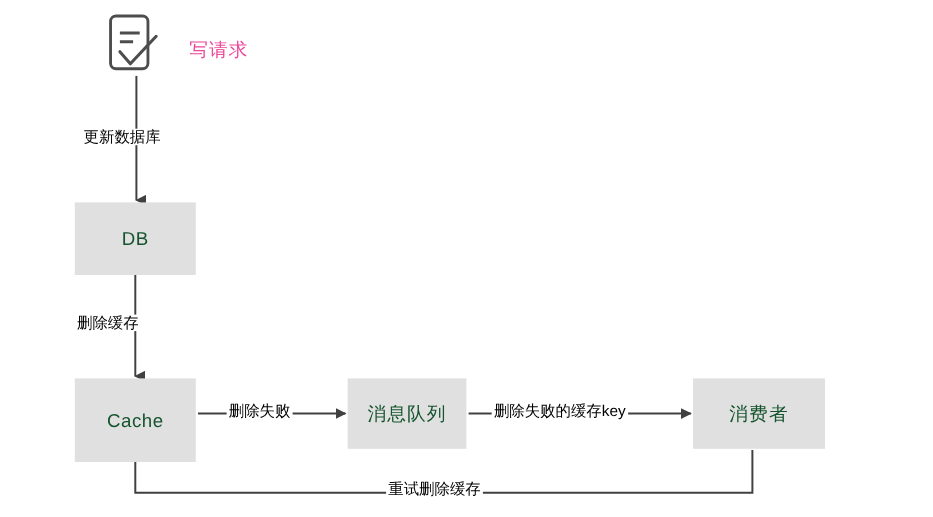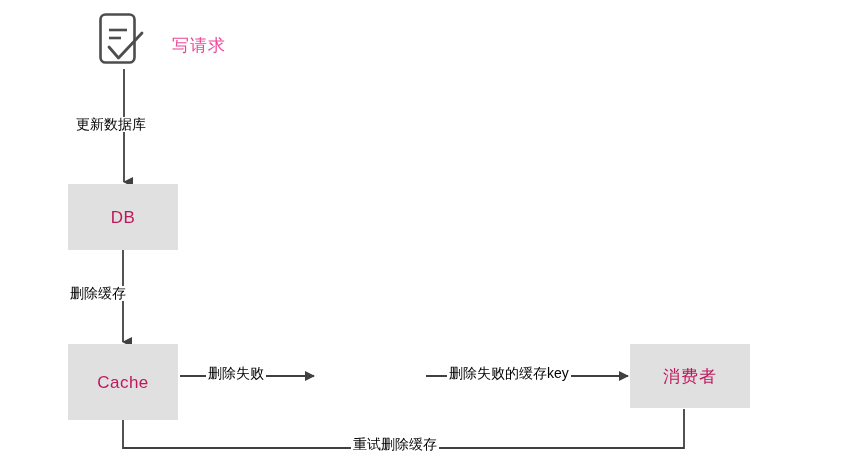--- a/index.html
+++ b/index.html
@@ -20,21 +20,21 @@
   .node-box {
     position: absolute;
     background: #e0e0e0;
     display: flex;
     align-items: center;
     justify-content: center;
     box-sizing: border-box;
   }
   .node-label {
     font-size: 17px;
-    color: #be185d;
+    color: #14532d;
     letter-spacing: 0.5px;
     line-height: 1;
     white-space: nowrap;
   }
   .node-label.cjk {
     font-size: 17px;
     letter-spacing: 1px;
   }
   .edge-label {
     position: absolute;
@@ -106,20 +106,23 @@
   </svg>
 
   <div class="node-box" style="left:68px; top:184px; width:110px; height:66px;">
     <span class="node-label">DB</span>
   </div>
 
   <div class="node-box" style="left:68px; top:344px; width:110px; height:76px;">
     <span class="node-label">Cache</span>
   </div>
 
+  <div class="node-box" style="left:316px; top:344px; width:108px; height:64px;">
+    <span class="node-label cjk">消息队列</span>
+  </div>
 
   <div class="node-box" style="left:630px; top:344px; width:120px; height:64px;">
     <span class="node-label cjk">消费者</span>
   </div>
 
   <div class="edge-label" style="left:74px; top:117px;">更新数据库</div>
 
   <div class="edge-label" style="left:68px; top:286px;">删除缓存</div>
 
   <div class="edge-label" style="left:206px; top:366px;">删除失败</div>

